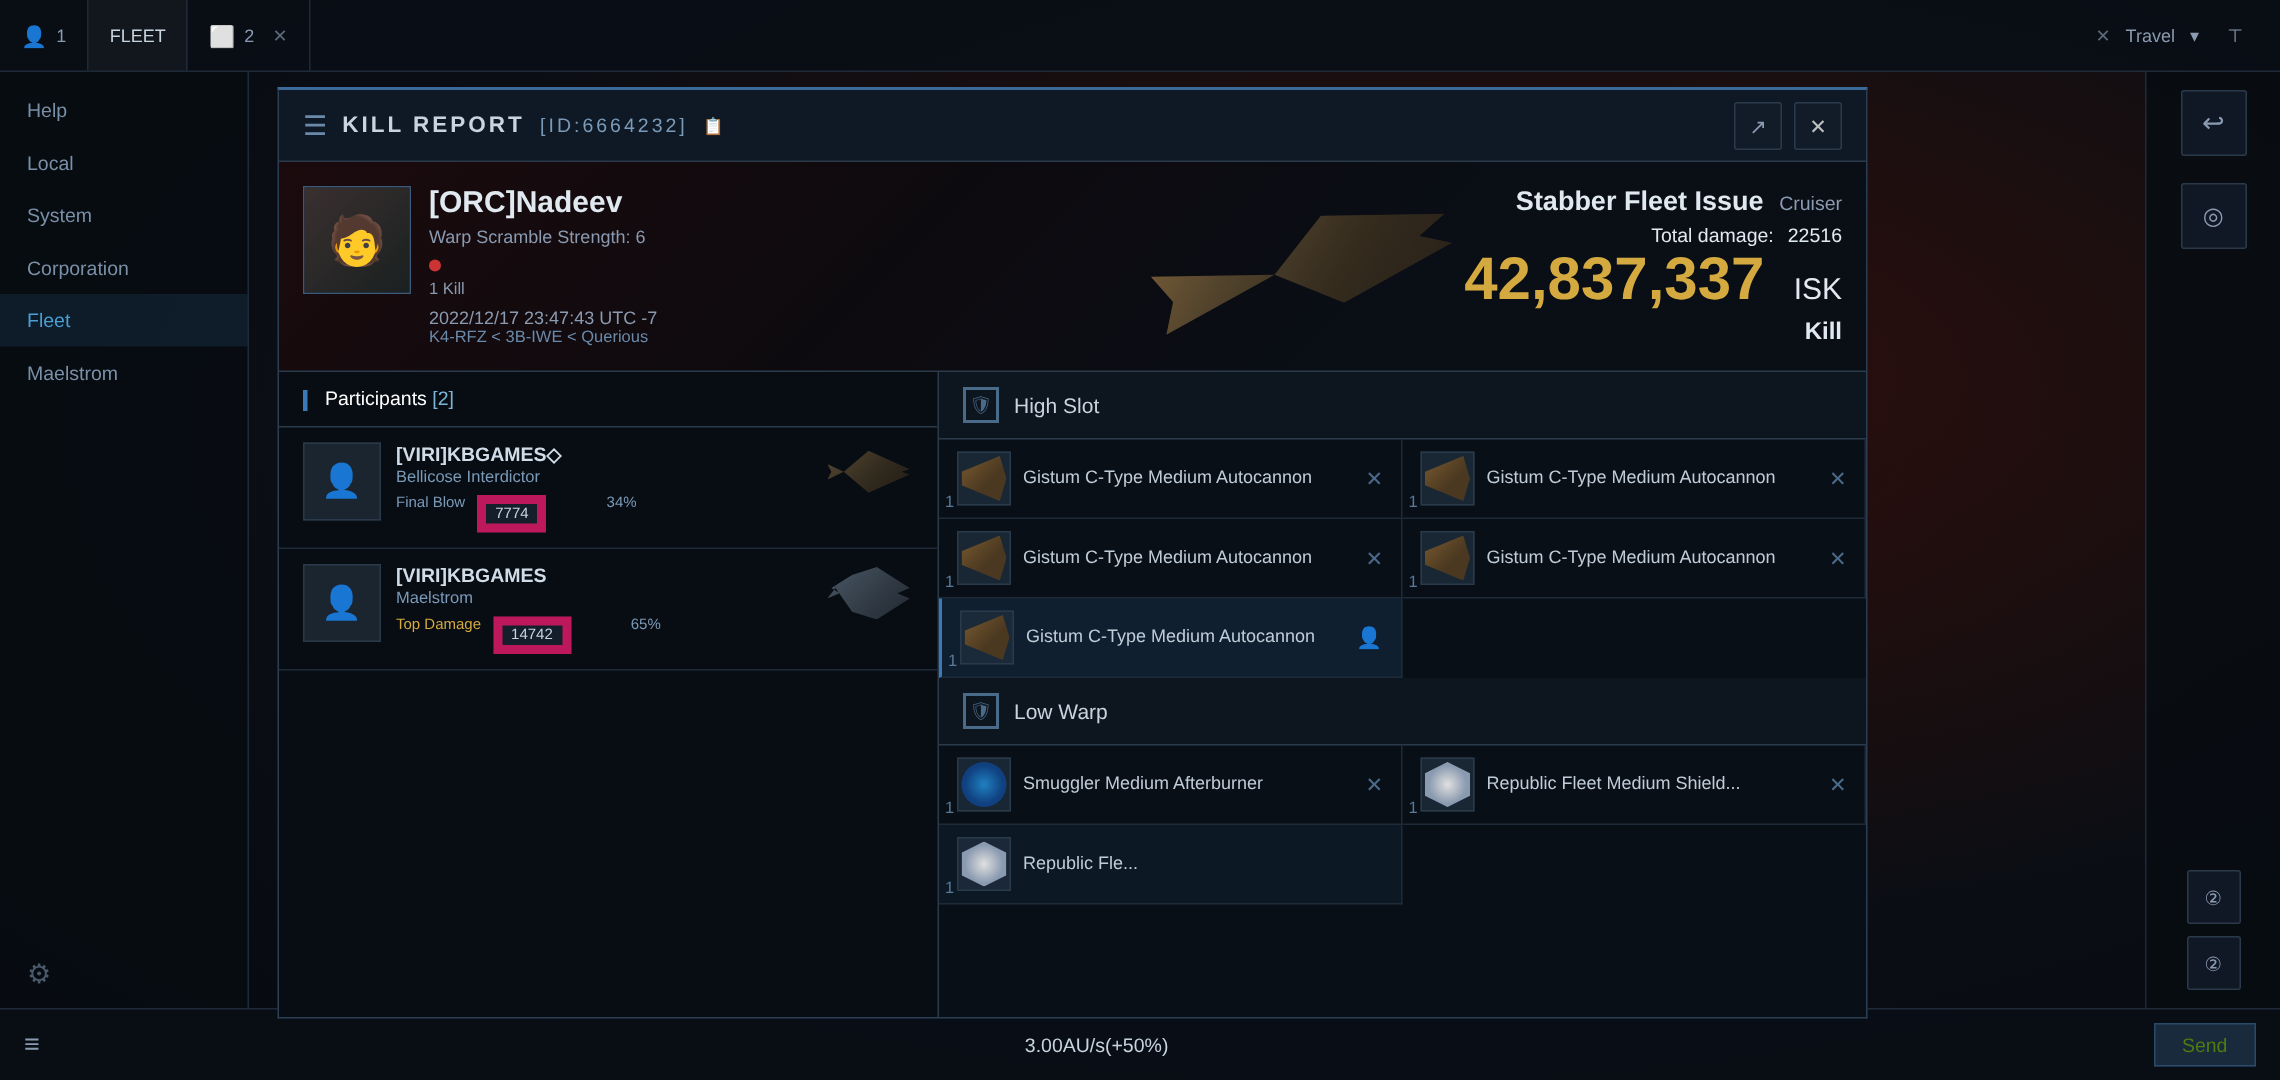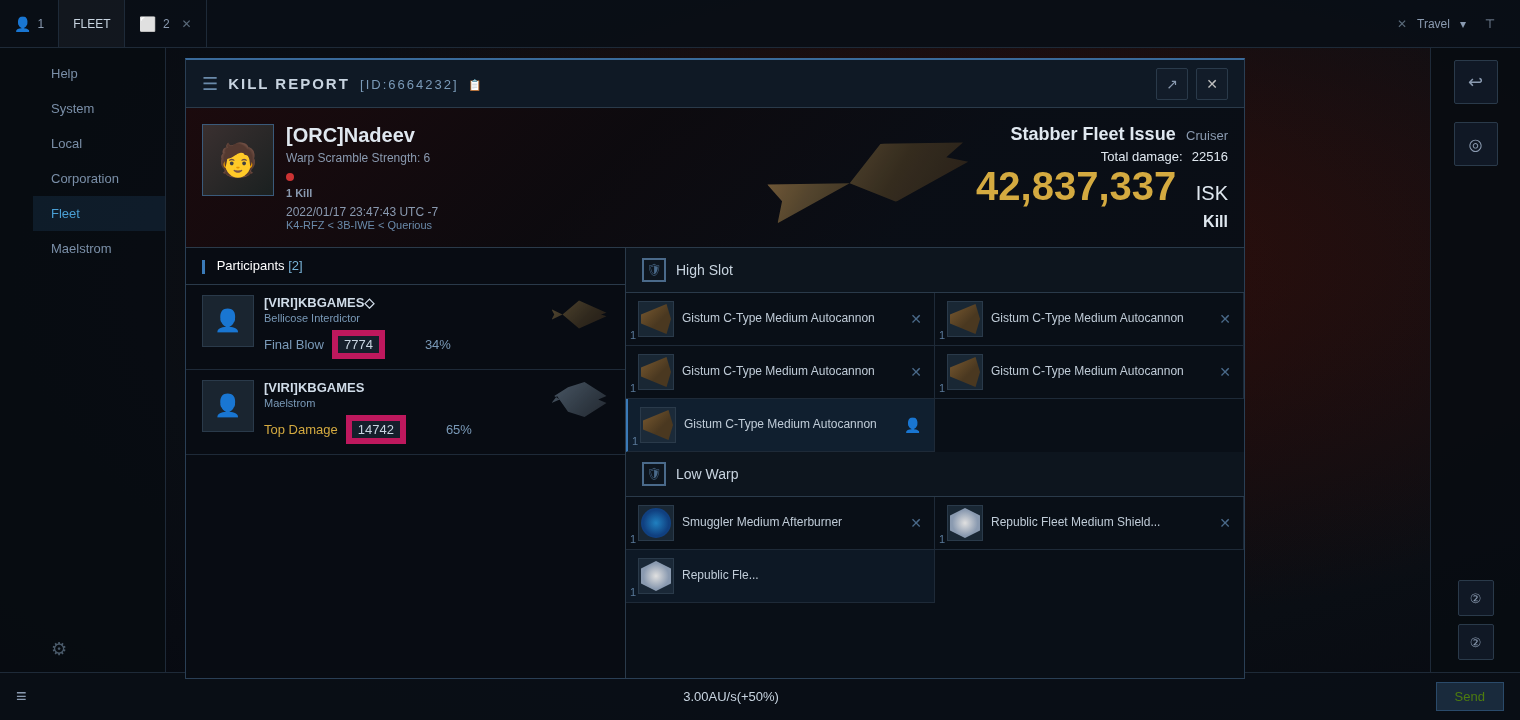--- a/index.html
+++ b/index.html
@@ -74,21 +74,20 @@
       position: absolute;
       top: 48px; left: 0;
       width: 166px;
       bottom: 48px;
       background: rgba(8,12,18,0.9);
       border-right: 1px solid #1e2a38;
       z-index: 5;
       display: flex;
       flex-direction: column;
       padding-top: 8px;
-      padding-left: 33px;
     }
     .sidebar-item {
       padding: 10px 18px;
       font-size: 13px;
       color: #7a8fa8;
       cursor: pointer;
     }
     .sidebar-item.active {
       background: rgba(60,120,180,0.15);
       color: #4a9fd4;
@@ -268,21 +267,20 @@
     .kill-badge {
       width: 8px; height: 8px;
       background: #cc3333;
       border-radius: 50%;
       margin-top: 4px;
     }
     .kill-status {
       font-size: 11px;
       color: #8a9ab0;
       margin-top: 2px;
-      font-weight: bold;
     }
     .kill-time {
       font-size: 12px;
       color: #8a9ab0;
     }
     .kill-loc {
       font-size: 11px;
       color: #6a8aaa;
     }
     .kill-top-right {
@@ -384,24 +382,23 @@
       color: #d0dce8;
       font-weight: 600;
     }
     .participant-ship {
       font-size: 11px;
       color: #7a9ab8;
       margin-top: 2px;
     }
     .participant-stats {
       display: flex;
-      align-items: center;
       gap: 8px;
       margin-top: 6px;
-      font-size: 13px;
+      font-size: 10px;
     }
     .participant-stats .label {
       color: #7a9ab8;
     }
     .participant-stats .value {
       color: #c8d4e0;
       background: rgba(30,45,60,0.6);
       padding: 1px 6px;
       border: 6px solid #be185d;
     }
@@ -539,24 +536,24 @@
     <span>▾</span>
     <div class="icon-btn">⊤</div>
   </div>
 </div>
 
 <div class="sidebar">
   <div class="sidebar-item">
     <span>Help</span>
   </div>
   <div class="sidebar-item">
+    <span>Local</span>
+  </div>
+  <div class="sidebar-item">
     <span>System</span>
-  </div>
-  <div class="sidebar-item">
-    <span>Local</span>
   </div>
   <div class="sidebar-item">
     <span>Corporation</span>
   </div>
   <div class="sidebar-item active">
     <span>Fleet</span>
   </div>
   <div class="sidebar-item">
     <span>Maelstrom</span>
   </div>
@@ -596,21 +593,21 @@
       <div class="kill-avatar-area">
         <div class="kill-avatar">
           <div class="kill-avatar-face">🧑</div>
         </div>
         <div class="kill-info">
           <div class="kill-name">[ORC]Nadeev</div>
           <div class="kill-warp">Warp Scramble Strength: 6</div>
           <div class="kill-badge"></div>
           <div class="kill-status">1 Kill</div>
           <div style="margin-top:auto;">
-            <div class="kill-time">2022/01/17 23:47:43 UTC -7</div>
+            <div class="kill-time">2022/12/17 23:47:43 UTC -7</div>
             <div class="kill-loc">K4-RFZ &lt; 3B-IWE &lt; Querious</div>
           </div>
         </div>
       </div>
 
       <div class="kill-top-right">
         <div>
           <span class="kill-ship-name">Stabber Fleet Issue</span>
           <span class="kill-ship-type">Cruiser</span>
         </div>

